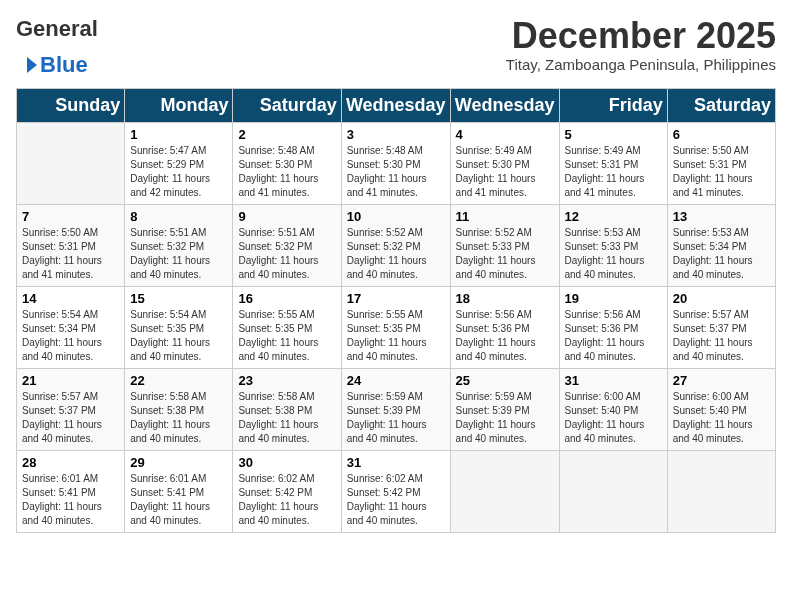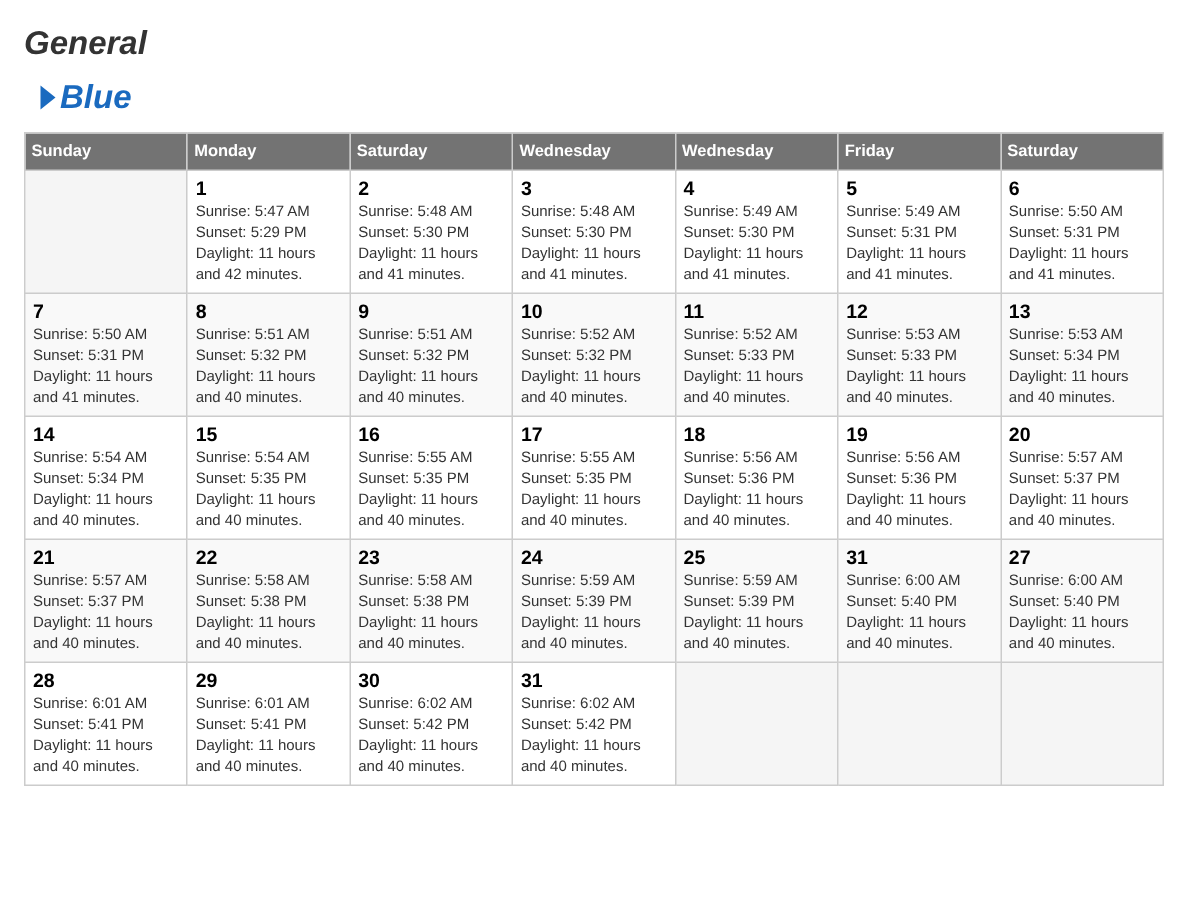--- a/index.html
+++ b/index.html
@@ -8,21 +8,20 @@
       background: #fff;
       width: 792px;
       min-height: 612px;
       padding: 16px;
     }
     .header-area {
       display: flex;
       justify-content: space-between;
       align-items: flex-start;
       margin-bottom: 10px;
-      font-style: italic;
     }
     .logo {
       display: flex;
       flex-direction: column;
       align-items: flex-start;
     }
     .title-area {
       text-align: right;
     }
     .month-title {
@@ -34,25 +33,25 @@
     .subtitle {
       font-size: 15px;
       color: #444;
     }
     table {
       width: 100%;
       border-collapse: collapse;
       font-size: 11px;
     }
     thead th {
-      background-color: #737373;
+      background-color: #0c4a6e;
       color: #fff;
       padding: 6px 4px;
-      text-align: left;
-      font-size: 11px;
+      text-align: right;
+      font-size: 18px;
       border: 1px solid #ccc;
     }
     tbody td {
       vertical-align: top;
       border: 1px solid #ccc;
       padding: 4px 5px;
       width: 108px;
       min-height: 80px;
       background: #fff;
     }
@@ -89,20 +88,22 @@
       <span class="logo-g">General</span>
     </div>
     <div class="logo-row" style="align-items:center;margin-top:10px;">
       <svg width="22" height="18" viewBox="0 0 22 18" style="margin-right:2px;">
         <polygon points="11,1 21,9 11,17" fill="#1a6abf"></polygon>
       </svg>
       <span class="logo-b">Blue</span>
     </div>
   </div>
   <div class="title-area">
+    <div class="month-title">December 2025</div>
+    <div class="subtitle">Titay, Zamboanga Peninsula, Philippines</div>
   </div>
 </div>
 
 <table>
   <thead>
     <tr id="header-row">
         <th>Sunday</th>
         <th>Monday</th>
         <th>Saturday</th>
         <th>Wednesday</th>

